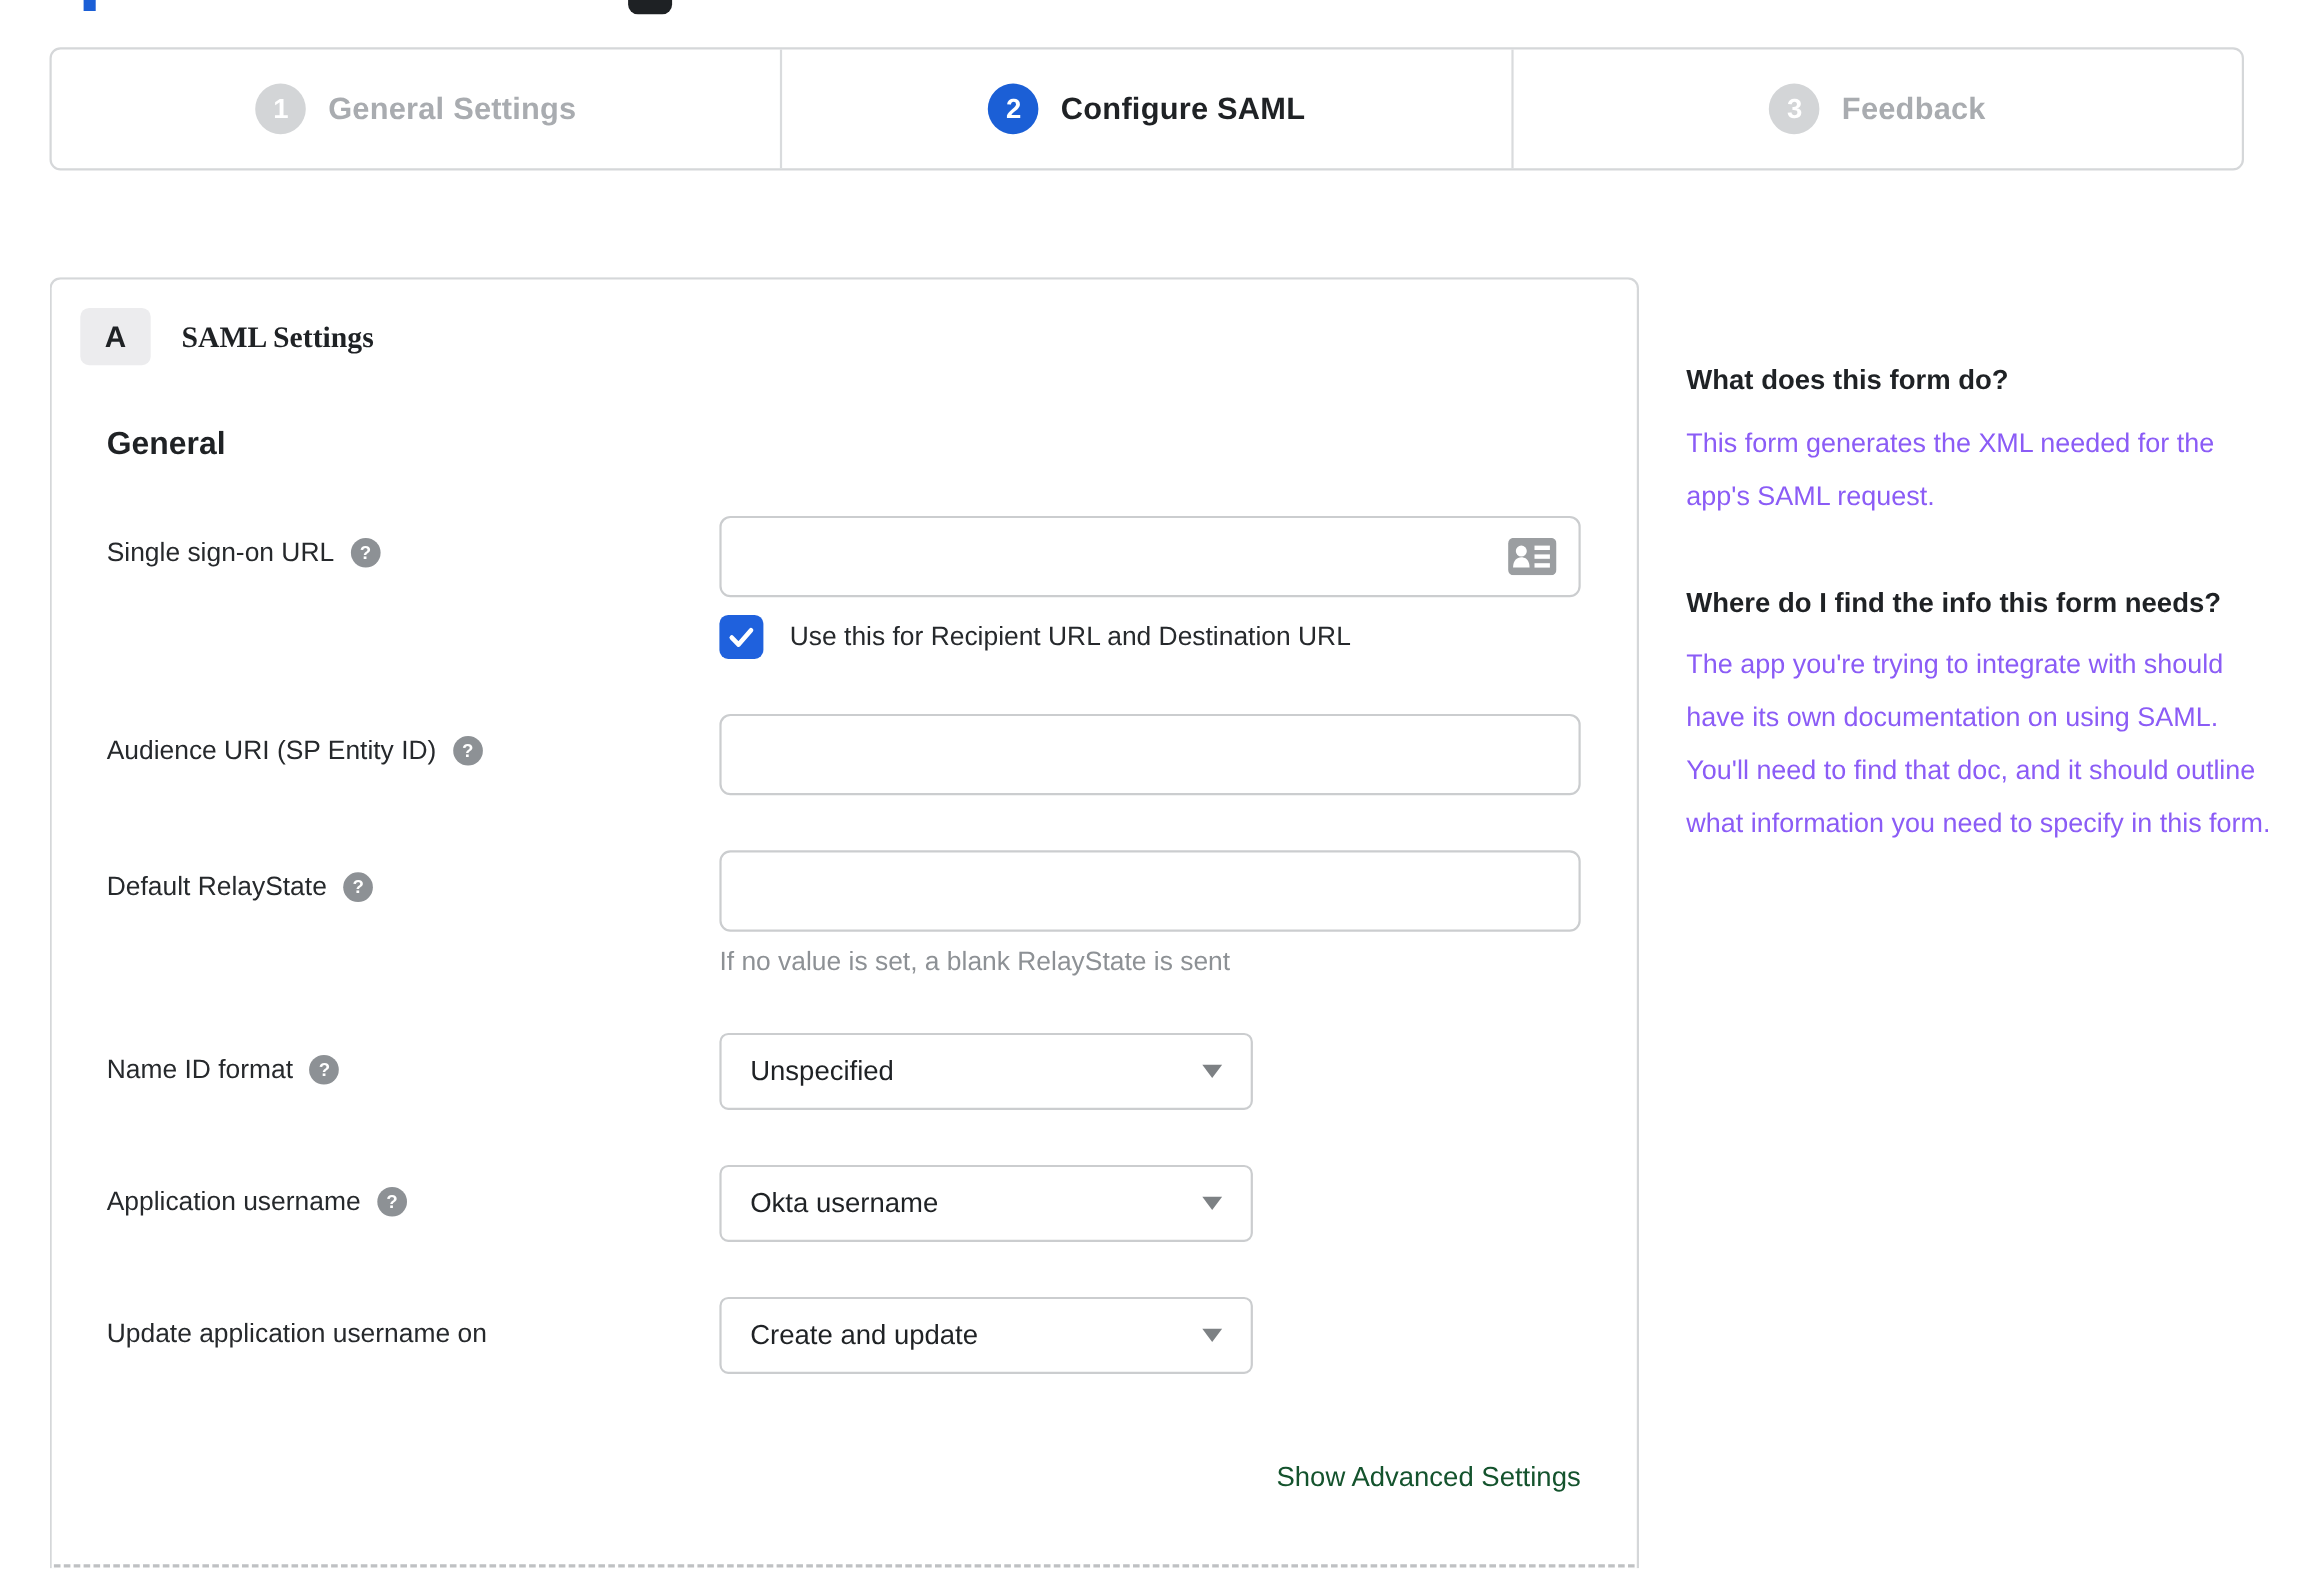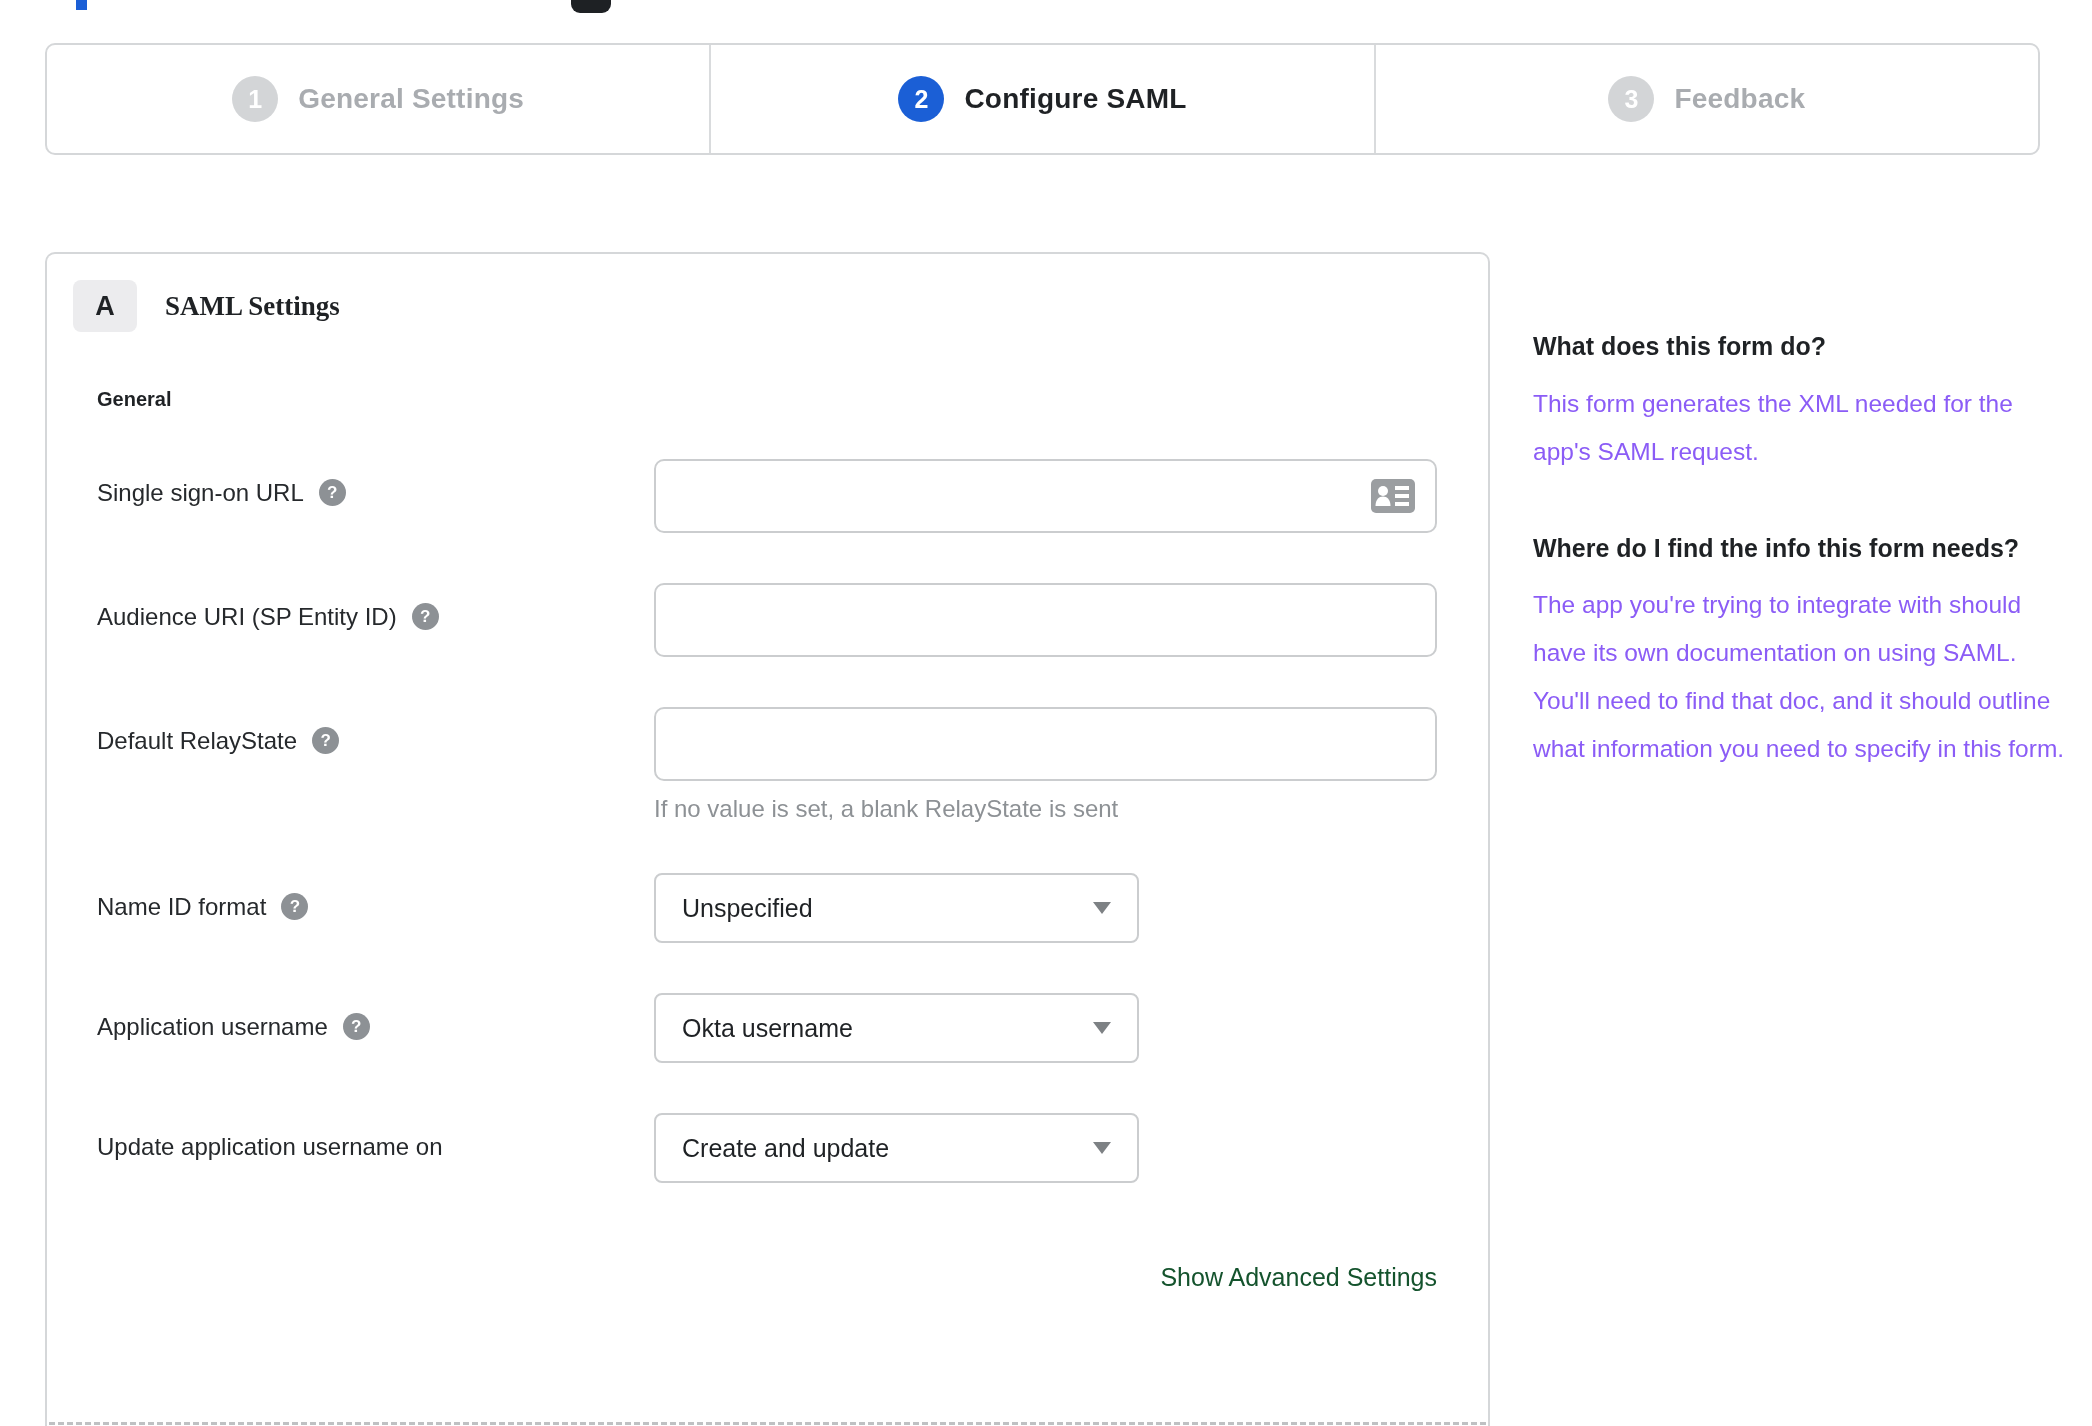--- a/index.html
+++ b/index.html
@@ -43,21 +43,21 @@
     border-top:3px dashed #bfc1c3; height:0;
   }
   .panel-header { display:flex; align-items:center; gap:28px; margin:26px 0 0 26px; }
   .badge {
     width:64px; height:52px; background:#ececee; border-radius:8px;
     display:flex; align-items:center; justify-content:center;
     font-size:27px; font-weight:bold; color:#1f2225;
   }
   .panel-title { font-size:27px; font-weight:bold; color:#1f2225;font-family:Liberation Serif, serif; }
 
-  .section-title { margin:56px 0 48px 50px; font-size:20px; font-weight:bold; color:#1f2225; }
+  .section-title { margin:56px 0 48px 50px; font-size:29px; font-weight:bold; color:#1f2225; }
 
   .form { margin-left:50px; }
   .row { display:flex; margin-bottom:50px; }
   .row-label {
     width:557px; box-sizing:border-box; padding-top:20px;
     display:flex; align-items:flex-start; align-self:flex-start; gap:15px;
     font-size:24px; color:#26292c;
   }
   .help {
     width:27px; height:27px; border-radius:50%; background:#8d9195;
@@ -148,20 +148,28 @@
             <svg width="44" height="34" viewBox="0 0 44 34">
               <rect x="0" y="0" width="44" height="34" rx="5" fill="#9b9ea1"></rect>
               <circle cx="12" cy="12" r="5" fill="#ffffff"></circle>
               <path d="M4.5 27 C4.5 20.5 8 17.5 12 17.5 C16 17.5 19.5 20.5 19.5 27 Z" fill="#ffffff"></path>
               <rect x="24" y="7" width="14" height="4" fill="#ffffff"></rect>
               <rect x="24" y="15" width="14" height="4" fill="#ffffff"></rect>
               <rect x="24" y="23" width="14" height="4" fill="#ffffff"></rect>
             </svg>
           </span>
         </div>
+        <div class="checkbox-row">
+          <span class="checkbox">
+            <svg width="28" height="28" viewBox="0 0 24 24">
+              <path d="M4.5 12.5 L9.8 18 L19.5 6.8" stroke="#ffffff" stroke-width="3.6" fill="none" stroke-linecap="round" stroke-linejoin="round"></path>
+            </svg>
+          </span>
+          <span class="checkbox-label">Use this for Recipient URL and Destination URL</span>
+        </div>
       </div>
     </div>
 
     <div class="row">
       <div class="row-label">
         <span>Audience URI (SP Entity ID)</span>
         <span class="help">?</span>
       </div>
       <div class="row-control">
         <input class="text-input" type="text" value="" style="">

